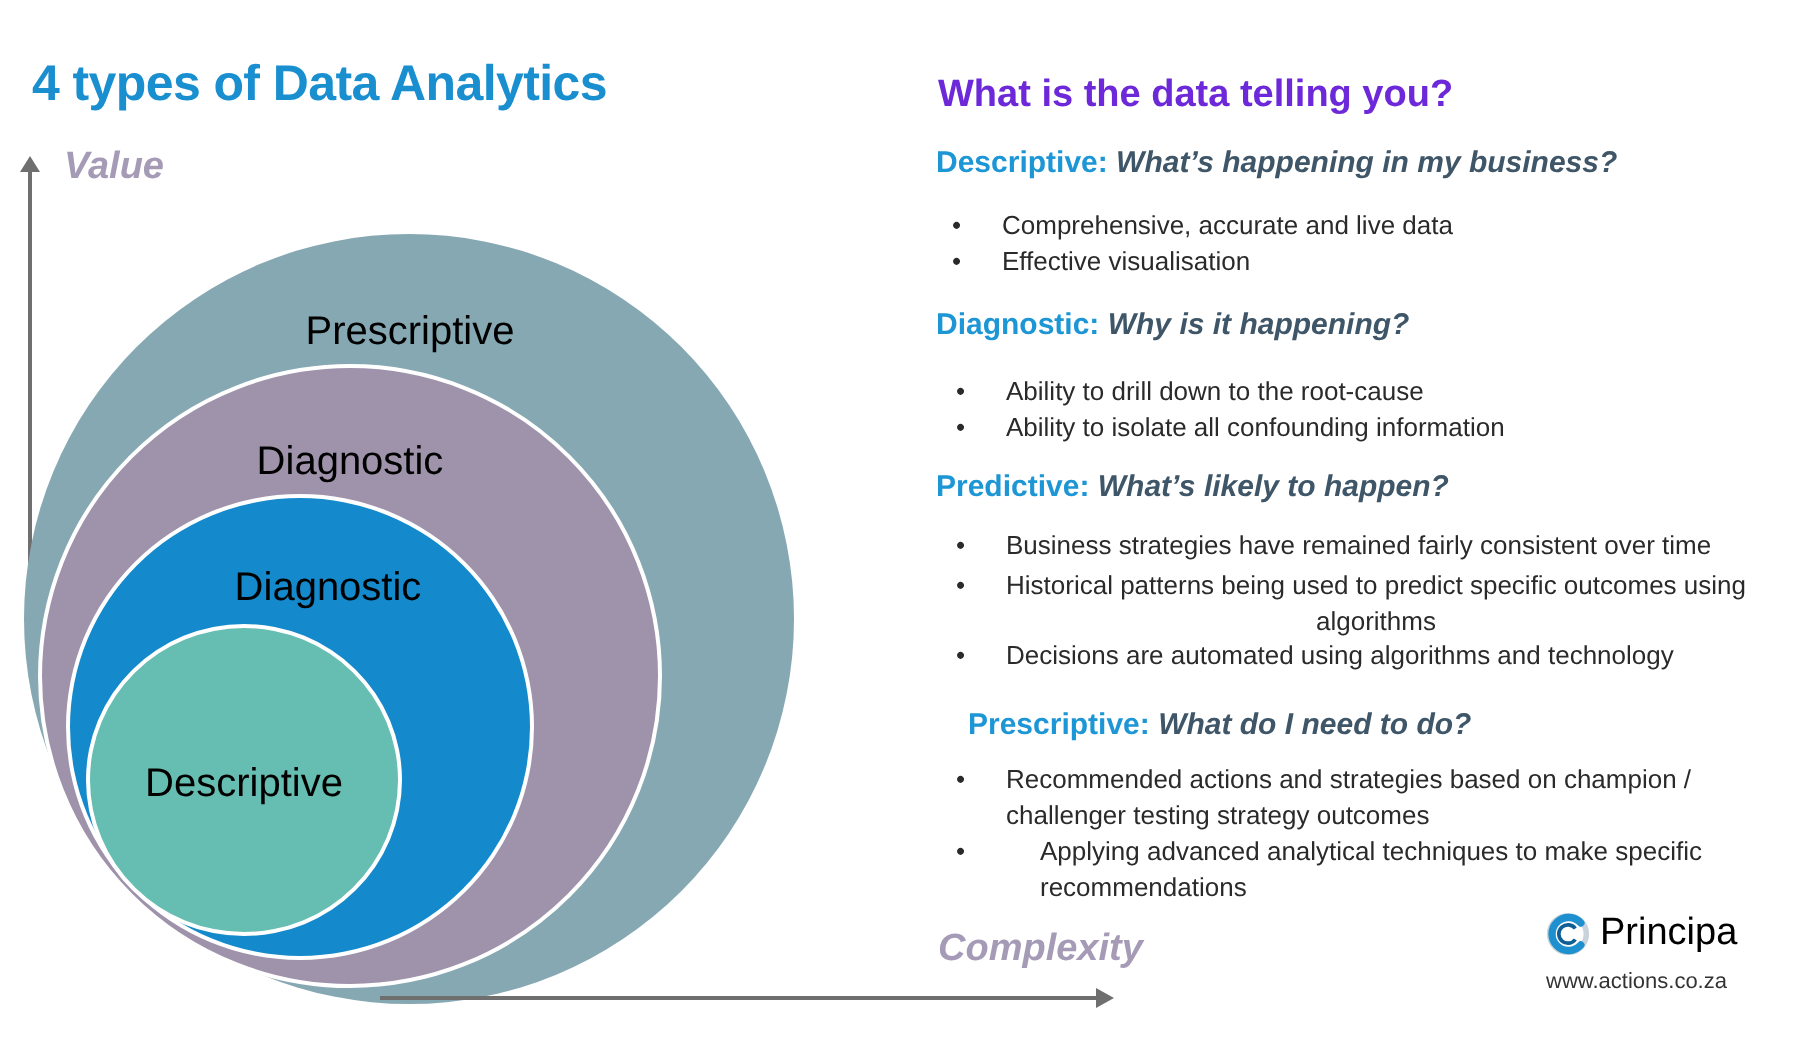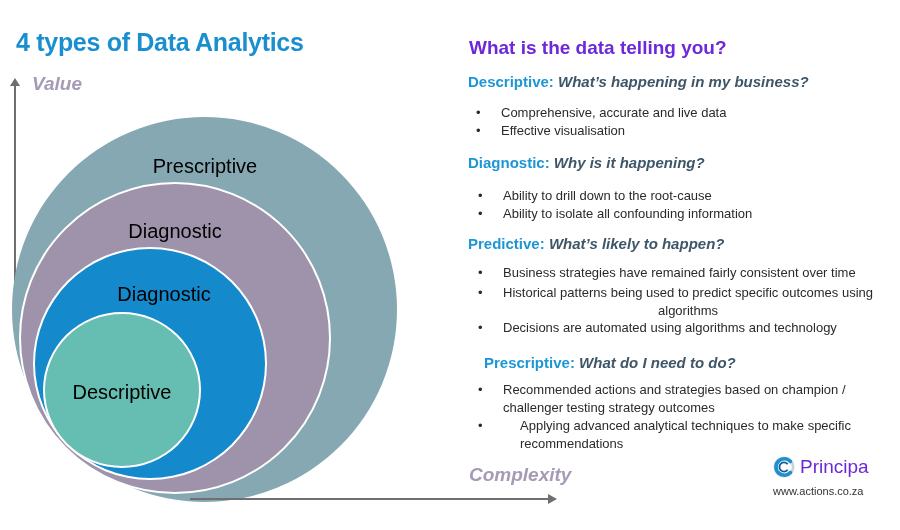--- a/index.html
+++ b/index.html
@@ -26,21 +26,21 @@
   .lbl-desc  { left:122px; top:381px; }
   .right-title { left:469px; top:37px; font-size:19px; font-weight:bold; color:#6d28d9; white-space:nowrap; }
   .sec-head { font-size:15px; font-weight:bold; white-space:nowrap; }
   .sec-head .kw { color:#1d96d6; }
   .sec-head .q { color:#3e5668; font-style:italic; }
   .bullet { font-size:13px; color:#2a2a2a; line-height:18px; }
   .bullet .dot { position:absolute; left:0; top:0; }
   .bullet .txt { position:absolute; left:25px; top:0; width:380px; }
   .logo-row { left:773px; top:456px; display:flex; align-items:center; }
   .logo-icon { width:22px; height:22px; }
-  .logo-text { font-size:19px; color:#6d28d9; margin-left:5px; white-space:nowrap; }
+  .logo-text { font-size:19px; color:#000000; margin-left:5px; white-space:nowrap; }
   .logo-url { left:773px; top:485px; font-size:11px; color:#333; white-space:nowrap; }
 </style>
 </head>
 <body>
 
 <div class="abs main-title">4 types of Data Analytics</div>
 
 <div class="abs v-axis"></div>
 <div class="abs v-arrow"></div>
 <div class="abs axis-label value-label">Value</div>

